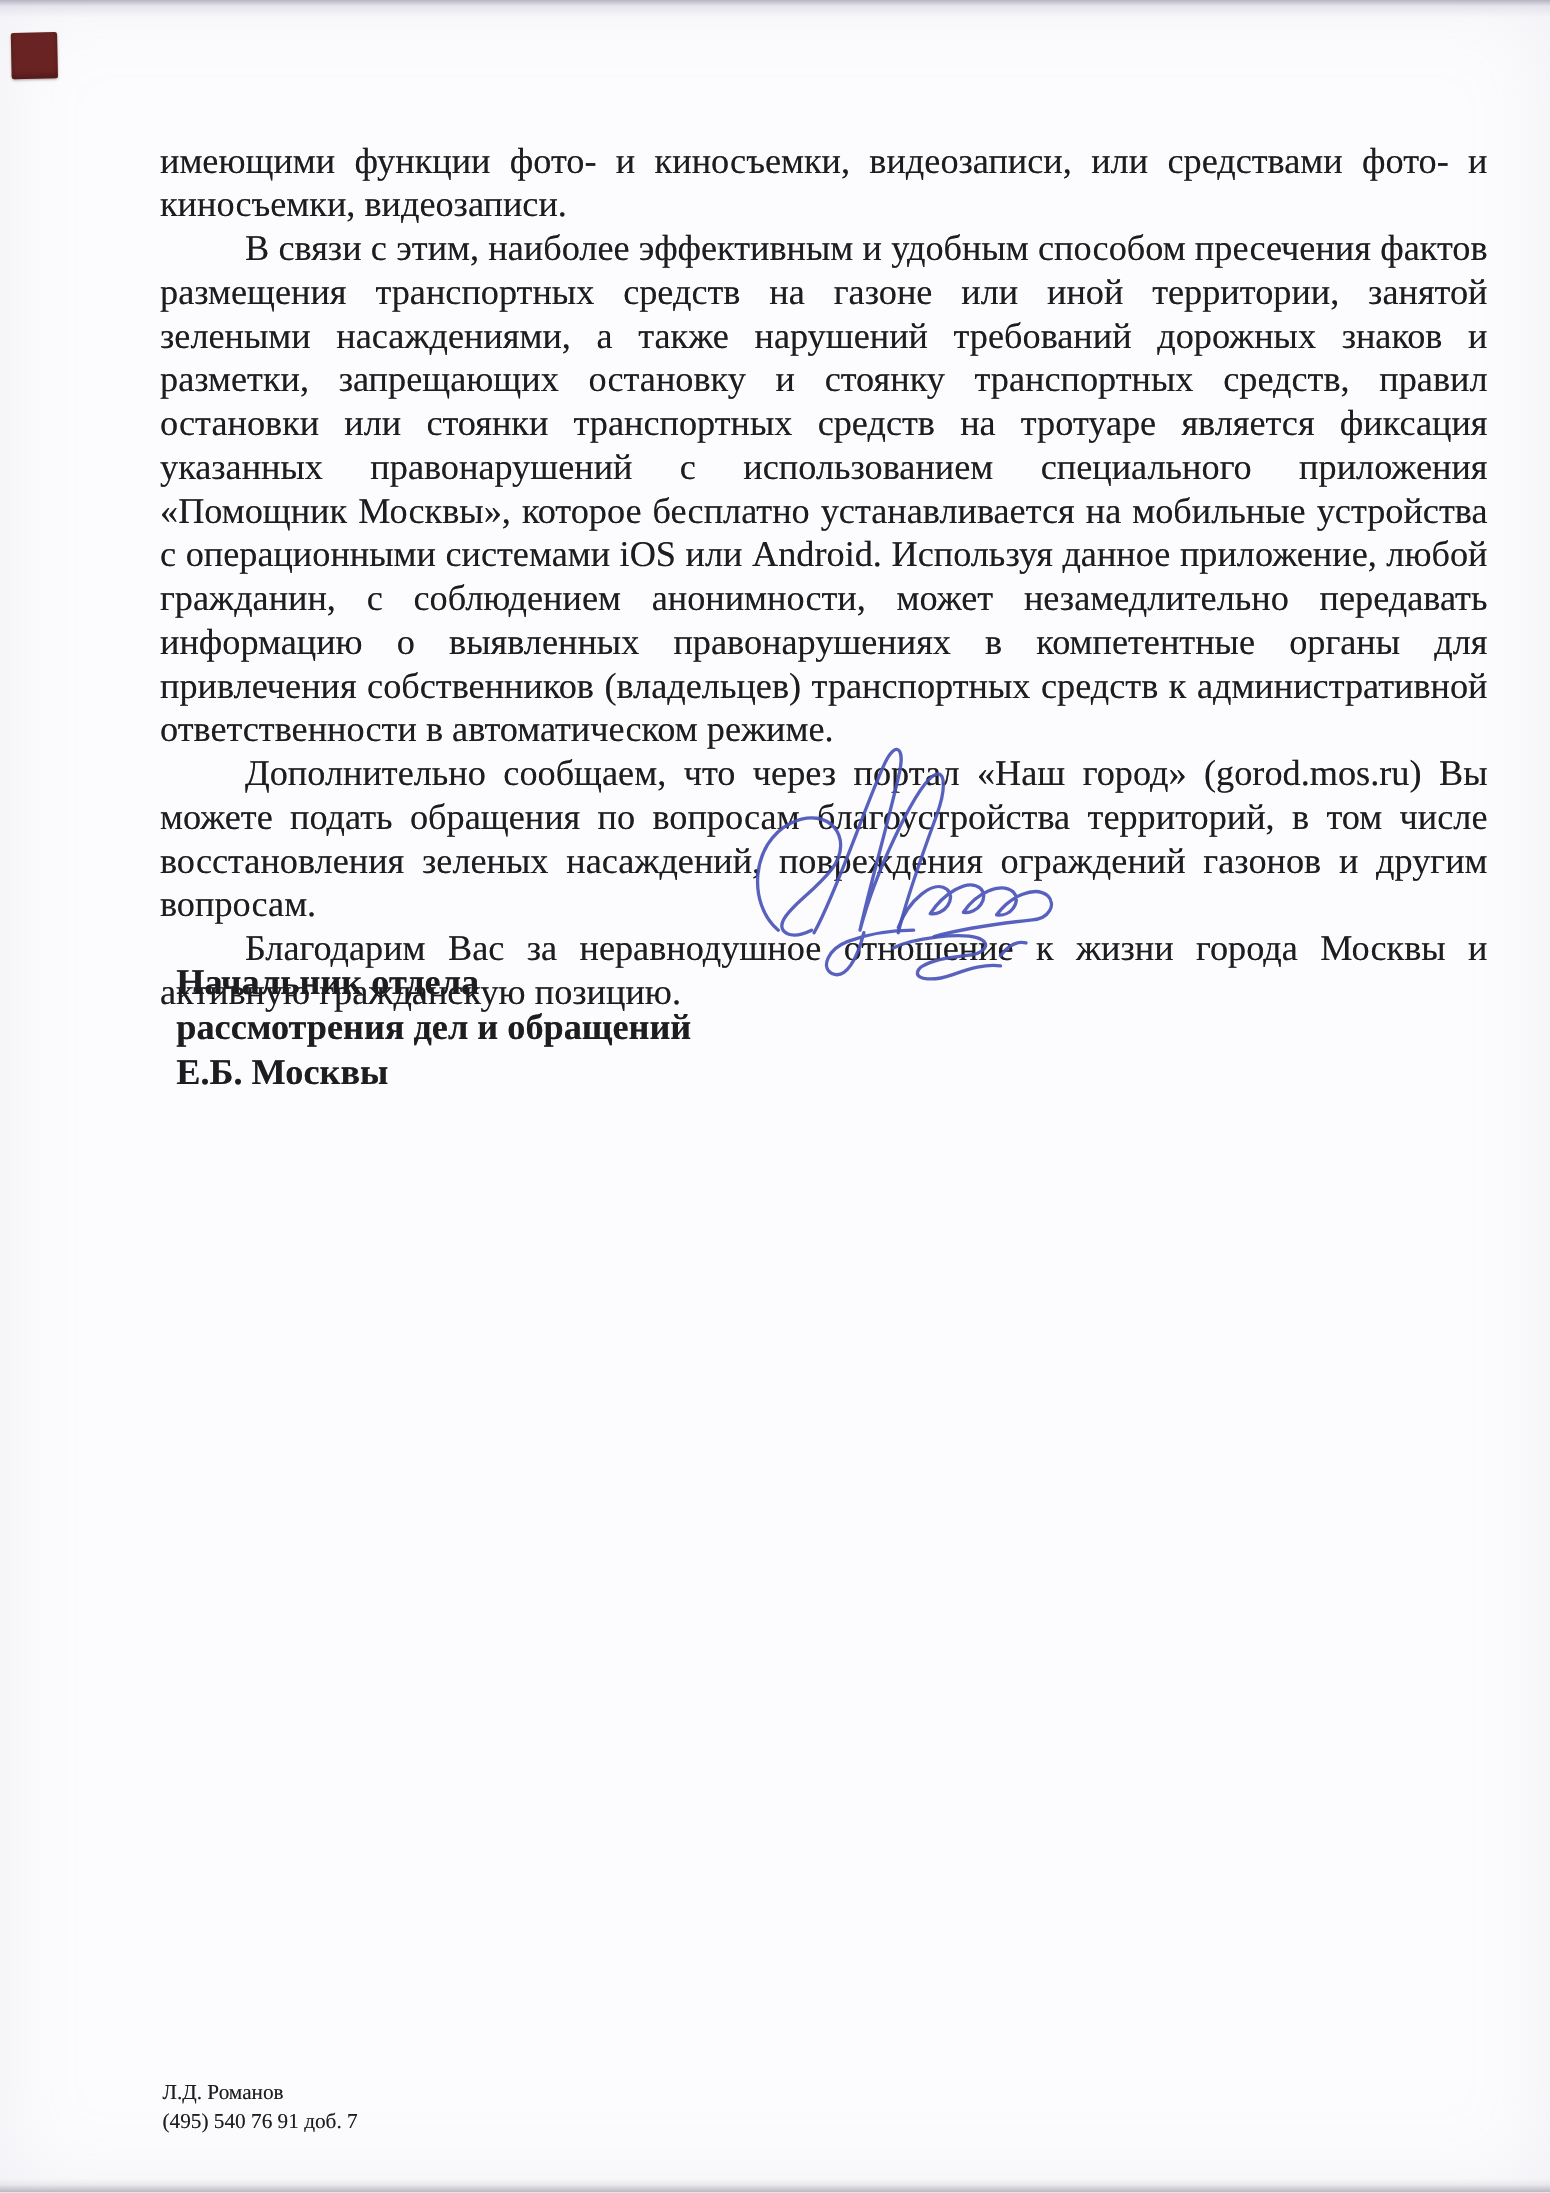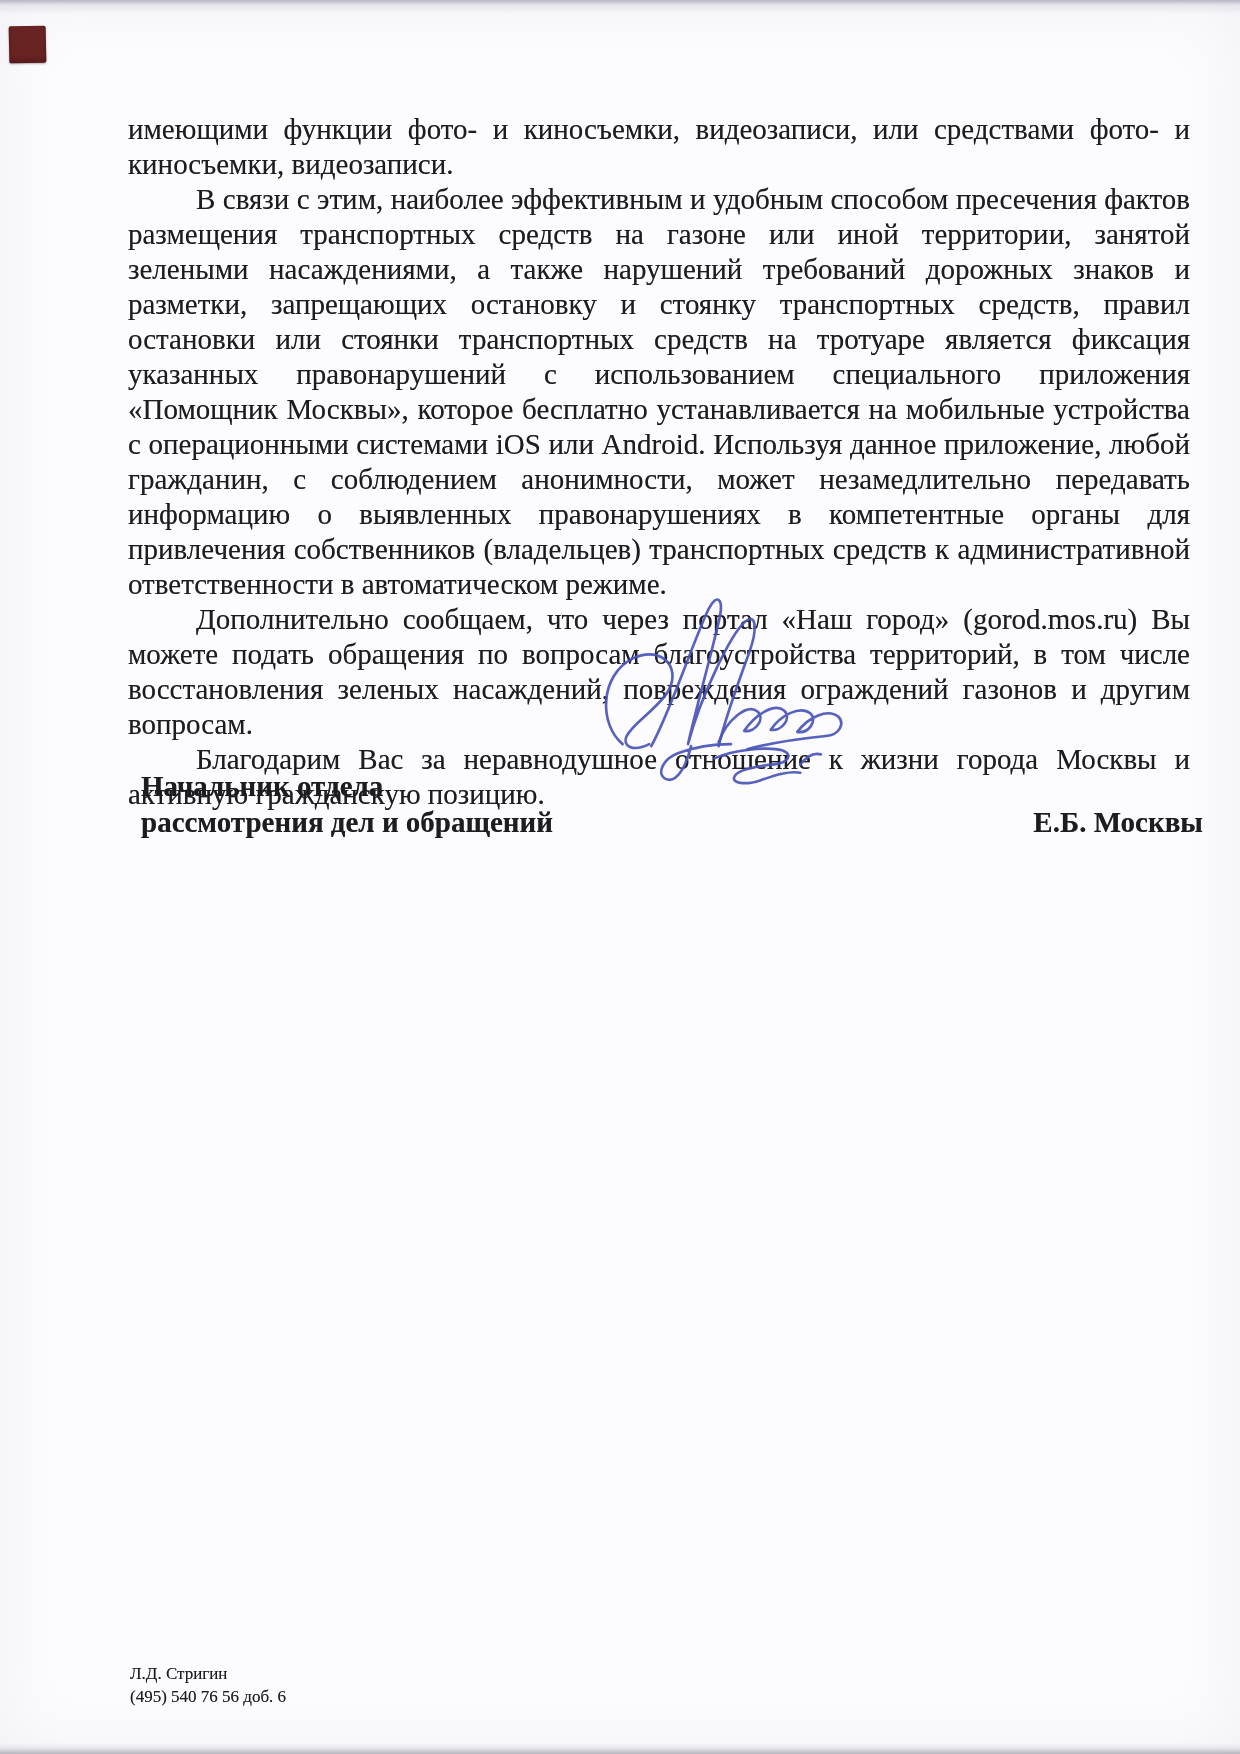--- a/index.html
+++ b/index.html
@@ -45,21 +45,21 @@
     text-shadow:0 0 .5px rgba(20,20,25,.55);
   }
   .para{margin:0;text-align:justify;}
   .para.indent{text-indent:68px;}
   
   .signoff{
     position:absolute;left:141px;top:768px;width:1062px;
     font-size:29px;line-height:36px;font-weight:bold;
     text-shadow:0 0 .5px rgba(20,20,25,.55);
   }
-  .signoff-row2{display:flex;justify-content:space-between;align-items:baseline;}
+  .signoff-row2{display:flex;justify-content:space-between;align-items:baseline;flex-direction:column;}
   
   .signature{
     position:absolute;left:592px;top:592px;width:286px;height:196px;
     pointer-events:none;
   }
   .signature svg{width:100%;height:100%;}
   .signature path{
     fill:none;stroke:var(--ink);stroke-width:2.6;
     stroke-linecap:round;stroke-linejoin:round;opacity:.92;
   }
@@ -97,19 +97,19 @@
 
   <div class="signoff">
     <div>Начальник отдела</div>
     <div class="signoff-row2">
       <span>рассмотрения дел и обращений</span>
       <span>Е.Б. Москвы</span>
     </div>
   </div>
 
   <div class="letter-footer">
-    <div>Л.Д. Стригин</div>
-    <div>(495) 540 76 56 доб. 6</div>
+    <div>Л.Д. Романов</div>
+    <div>(495) 540 76 91 доб. 7</div>
   </div>
 
   <div class="scan-bottom"></div>
 
 </div>
 
 </body></html>

